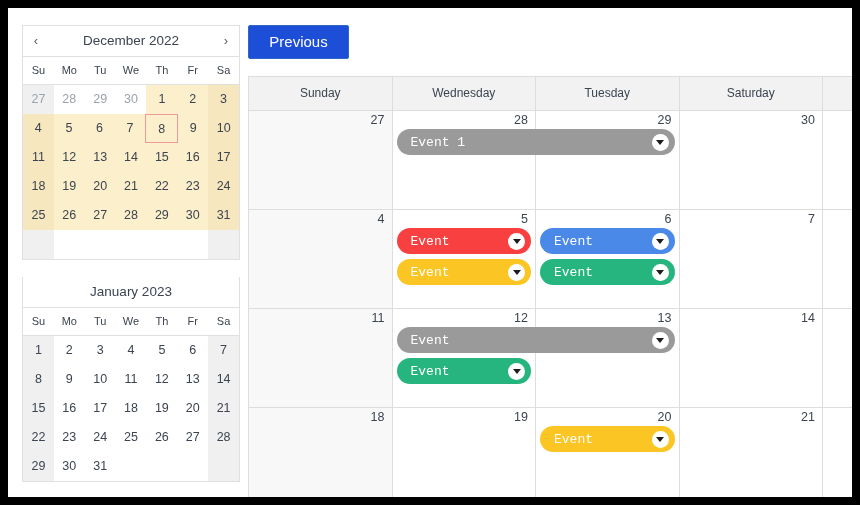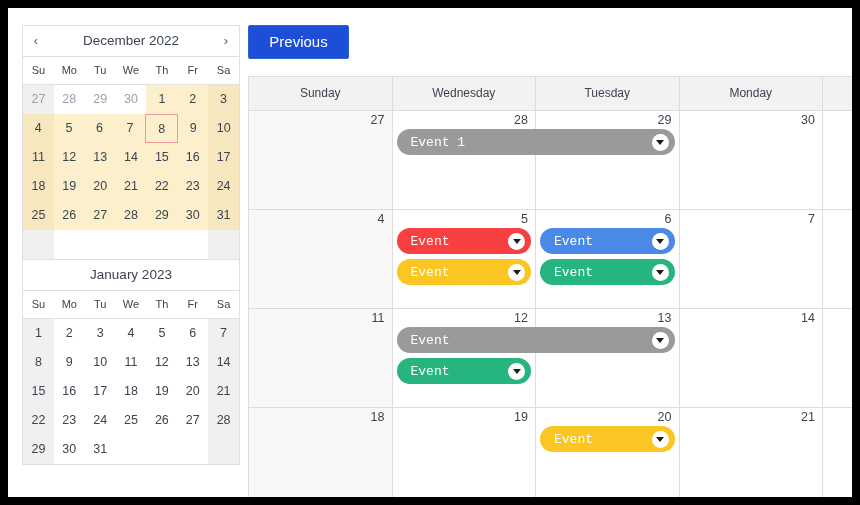--- a/index.html
+++ b/index.html
@@ -38,21 +38,21 @@
     top: 17px;
     width: 218px;
   }
   .mini-cal {
     width: 218px;
     border: 1px solid #e0e0e0;
     background: #ffffff;
     box-sizing: border-box;
     border-collapse: collapse;
   }
-  .mini-cal + .mini-cal { border-top: none; }
+  .mini-cal + .mini-cal { border-top: none; margin-top: 17px; }
 
   .mini-header {
     display: flex;
     align-items: center;
     height: 30px;
     border-bottom: 1px solid #e0e0e0;
     background: #ffffff;
   }
   .mini-nav {
     width: 26px;
@@ -393,21 +393,21 @@
 
     <div id="main-pane">
       <div id="toolbar">
         <button class="nav-btn">Previous</button>
       </div>
       <div id="scheduler">
         <div id="sched-head">
             <div class="sched-head-cell">Sunday</div>
             <div class="sched-head-cell">Wednesday</div>
             <div class="sched-head-cell">Tuesday</div>
-            <div class="sched-head-cell">Monday</div>
+            <div class="sched-head-cell">Saturday</div>
             <div class="sched-head-cell partial"></div>
           </div>
         <div id="sched-body">
             <div class="sched-row">
               <div class="sched-cell weekend">
                 <div class="daynum">27</div>
               </div>
               <div class="sched-cell">
                 <div class="daynum">28</div>
               </div>

